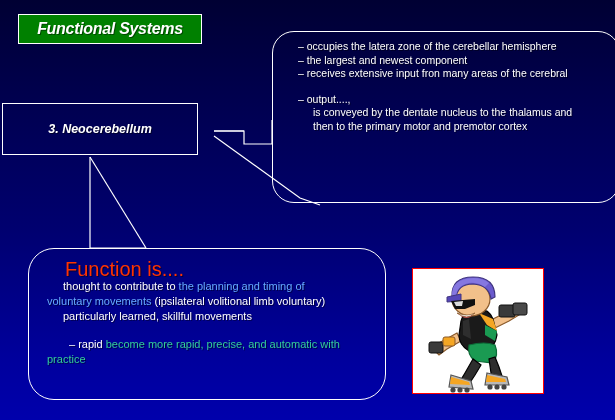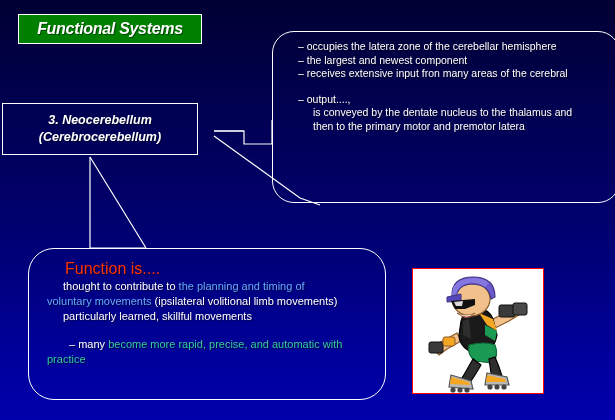--- a/index.html
+++ b/index.html
@@ -110,21 +110,21 @@
     top: 248px;
     width: 358px;
     height: 152px;
     border: 1px solid #ffffff;
     border-radius: 26px;
     box-sizing: border-box;
     padding: 10px 12px 0 18px;
   }
   #function-callout .fn-heading {
     color: #ff3300;
-    font-size: 16px;
+    font-size: 20px;
     line-height: 20px;
     white-space: nowrap;
     text-shadow: 1px 1px 0 rgba(0,0,0,0.5);
   }
   #function-callout .fn-line {
     font-size: 11px;
     line-height: 15px;
     color: #ffffff;
     white-space: nowrap;
     text-shadow: 1px 1px 0 rgba(0,0,0,0.5);
@@ -156,21 +156,20 @@
 <body>
 
 <div id="slide">
 
   <div id="title-banner">
     <span class="title-text">Functional Systems</span>
   </div>
 
   <div id="topic-box">
     <span class="topic-line">3. Neocerebellum</span>
-    <span class="topic-line">(Cerebrocerebellum)</span>
   </div>
 
   <svg id="connectors" viewBox="0 0 615 420" width="615" height="420" xmlns="http://www.w3.org/2000/svg">
 
     <polyline points="214,131 244,131 244,144 272,144 272,120" fill="none" stroke="#ffffff" stroke-width="1.2"></polyline>
 
     <polyline points="214,136 300,198 320,205" fill="none" stroke="#ffffff" stroke-width="1.2"></polyline>
 
     <polyline points="90,157 90,248 146,248" fill="none" stroke="#ffffff" stroke-width="1.2"></polyline>
     <polyline points="90,157 146,248" fill="none" stroke="#ffffff" stroke-width="1.2"></polyline>
@@ -178,37 +177,37 @@
     <polyline points="214,131 244,131" fill="none" stroke="#ffffff" stroke-width="1.2"></polyline>
   </svg>
 
   <div id="detail-callout">
     <div class="line indent1">– occupies the latera zone of the cerebellar hemisphere</div>
     <div class="line indent1">– the largest and newest component</div>
     <div class="line indent1">– receives extensive input fron many areas of the cerebral</div>
     <div class="spacer"></div>
     <div class="line indent1">– output....,</div>
     <div class="line indent2">is conveyed by the dentate nucleus to the thalamus and</div>
-    <div class="line indent2">then to the primary motor and premotor latera</div>
+    <div class="line indent2">then to the primary motor and premotor cortex</div>
   </div>
 
   <div id="function-callout">
     <div class="fn-heading ind-c">Function is....</div>
     <div class="fn-line ind-a">
       <span class="c-white">thought to contribute to </span><span class="c-cyan">the planning and timing of</span>
     </div>
     <div class="fn-line ind-b">
-      <span class="c-cyan">voluntary  movements</span><span class="c-white"> (ipsilateral volitional limb movements)</span>
+      <span class="c-cyan">voluntary  movements</span><span class="c-white"> (ipsilateral volitional limb voluntary)</span>
     </div>
     <div class="fn-line ind-a">
       <span class="c-white">particularly learned, skillful movements</span>
     </div>
     <div class="gap"></div>
     <div class="fn-line ind-d">
-      <span class="c-white">– many </span><span class="c-green">become more rapid, precise, and automatic with</span>
+      <span class="c-white">– rapid </span><span class="c-green">become more rapid, precise, and automatic with</span>
     </div>
     <div class="fn-line ind-b">
       <span class="c-green">practice</span>
     </div>
   </div>
 
   <div id="skater-picture">
     <svg width="130" height="124" viewBox="0 0 130 124" xmlns="http://www.w3.org/2000/svg">
       <rect x="0" y="0" width="130" height="124" fill="#ffffff"></rect>
 

